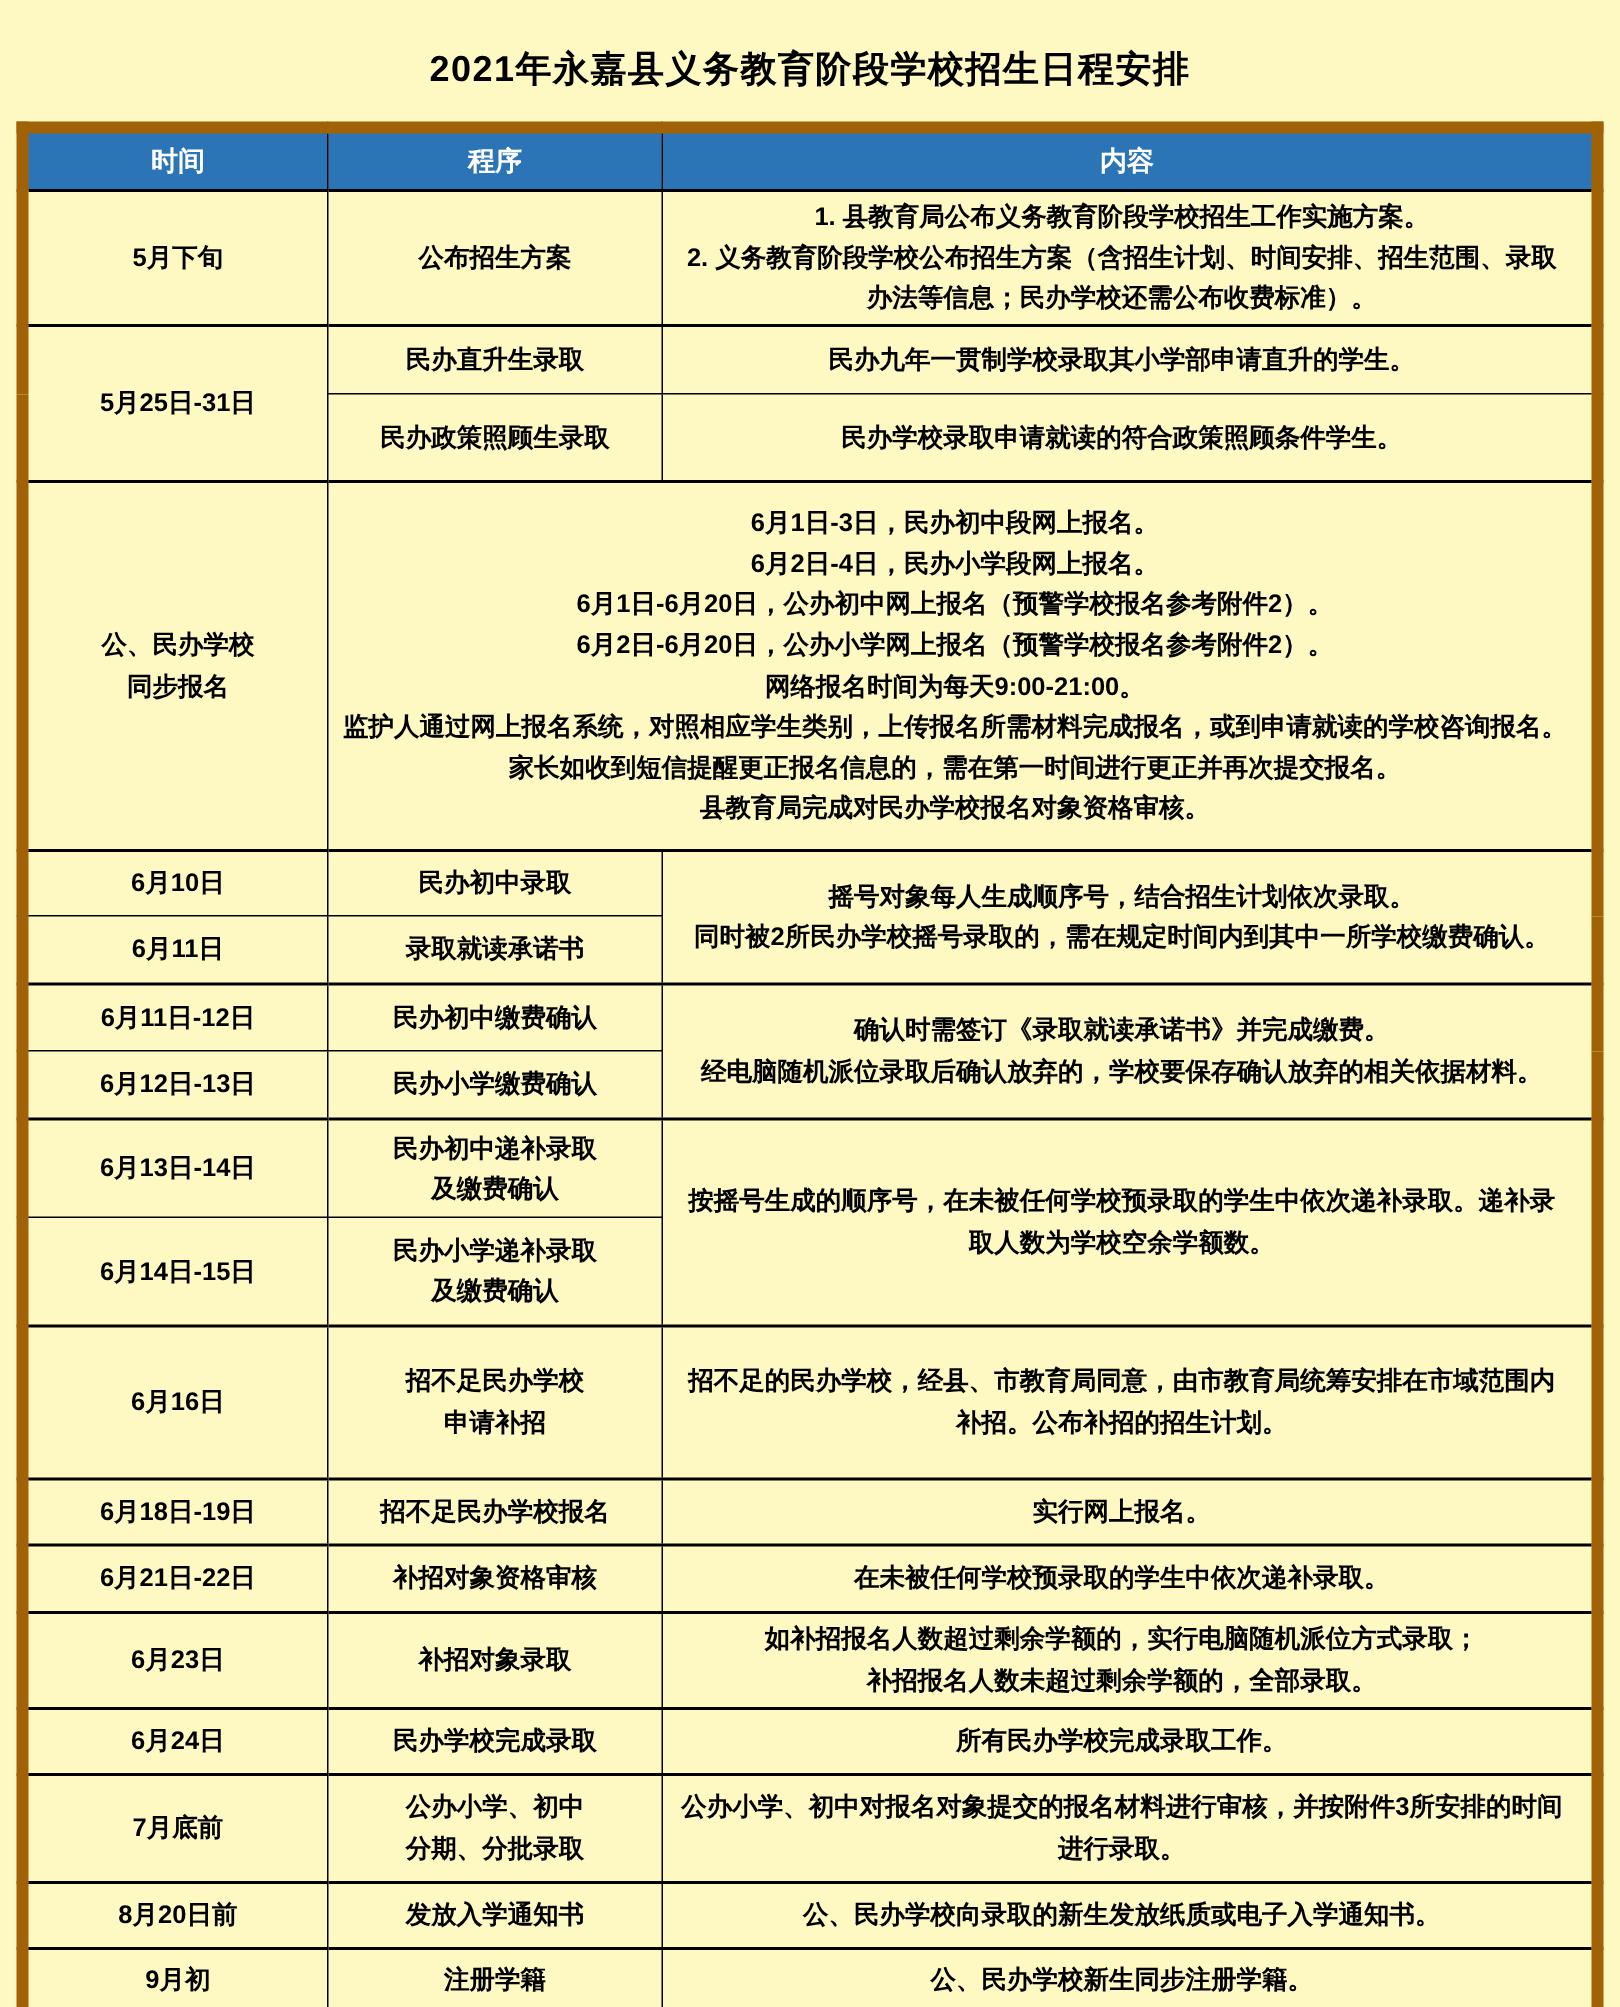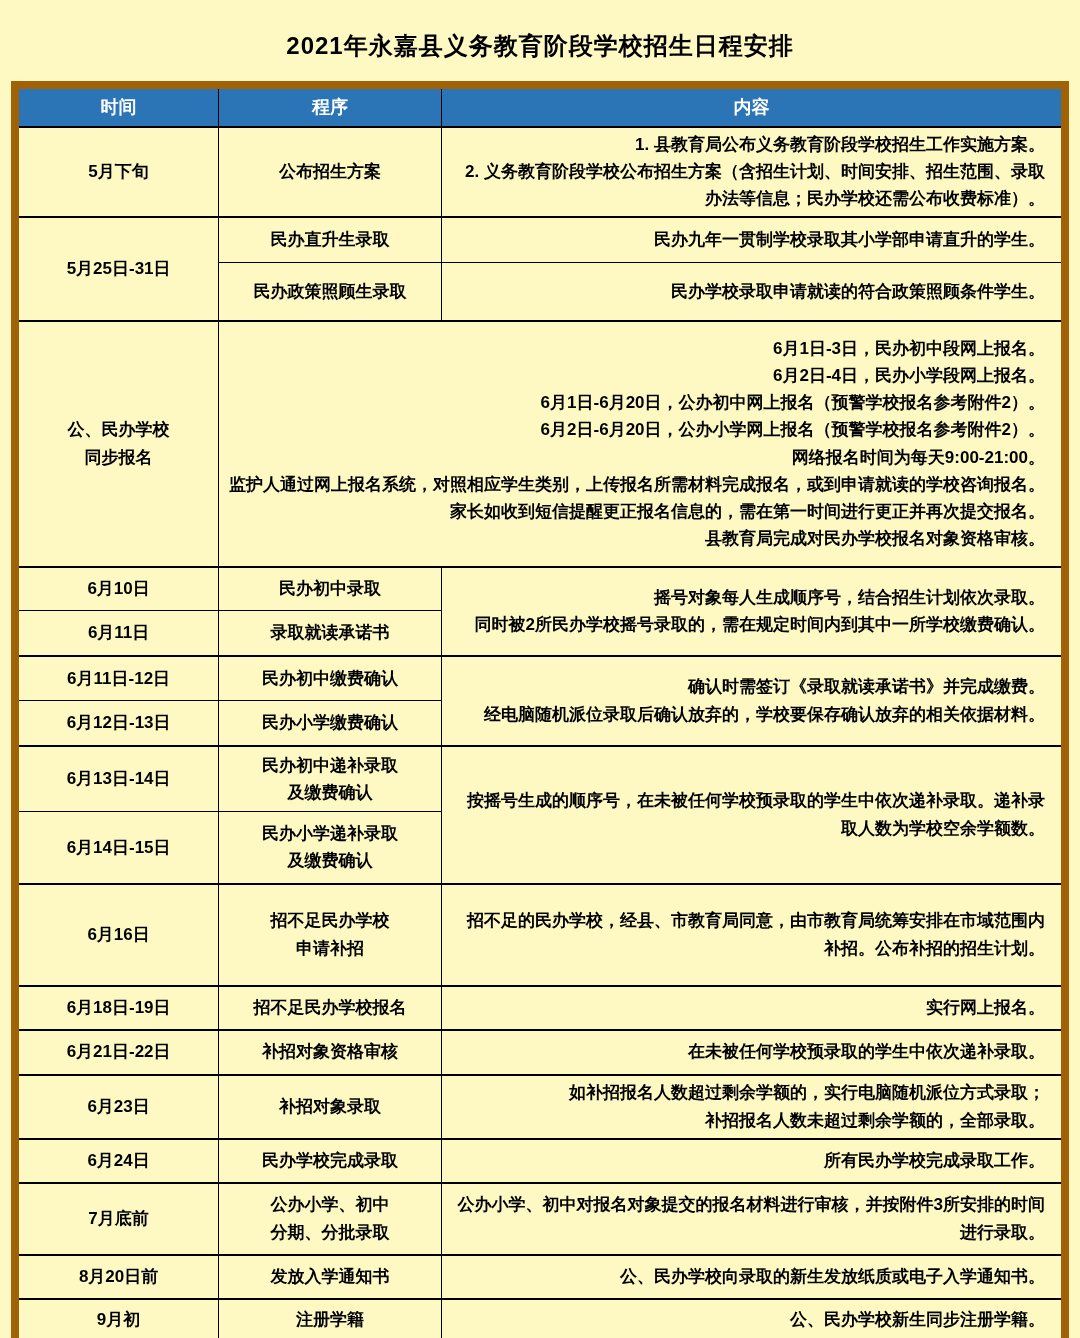--- a/index.html
+++ b/index.html
@@ -46,21 +46,21 @@
     background: var(--header-bg, #2B74B5);
     color: var(--header-fg, #ffffff);
     font-size: 18px;
     height: 42px;
     text-align: center;
     border-bottom: 2.5px solid #000;
     font-weight: bold;
   }
   td { font-size: 17px; }
   td.c-time, td.c-proc { text-align: center; }
-  td.c-content { text-align: right; padding-left: 9px; padding-right: 16px; }
+  td.c-content { text-align: center; padding-left: 9px; padding-right: 16px; }
   tr.gs td { border-top: 2.5px solid #000; }
   
   tr.h86  { height: 86px; }
   tr.h46  { height: 46px; }
   tr.h47  { height: 58px; }
   tr.h246 { height: 246px; }
   tr.h44  { height: 44px; }
   tr.h45  { height: 45px; }
   tr.h66  { height: 66px; margin-top: 48px; }
   tr.h72  { height: 72px; }

